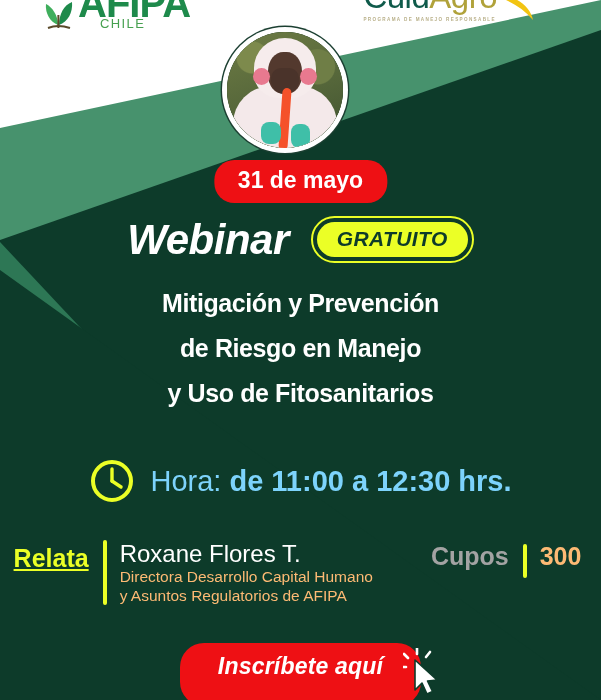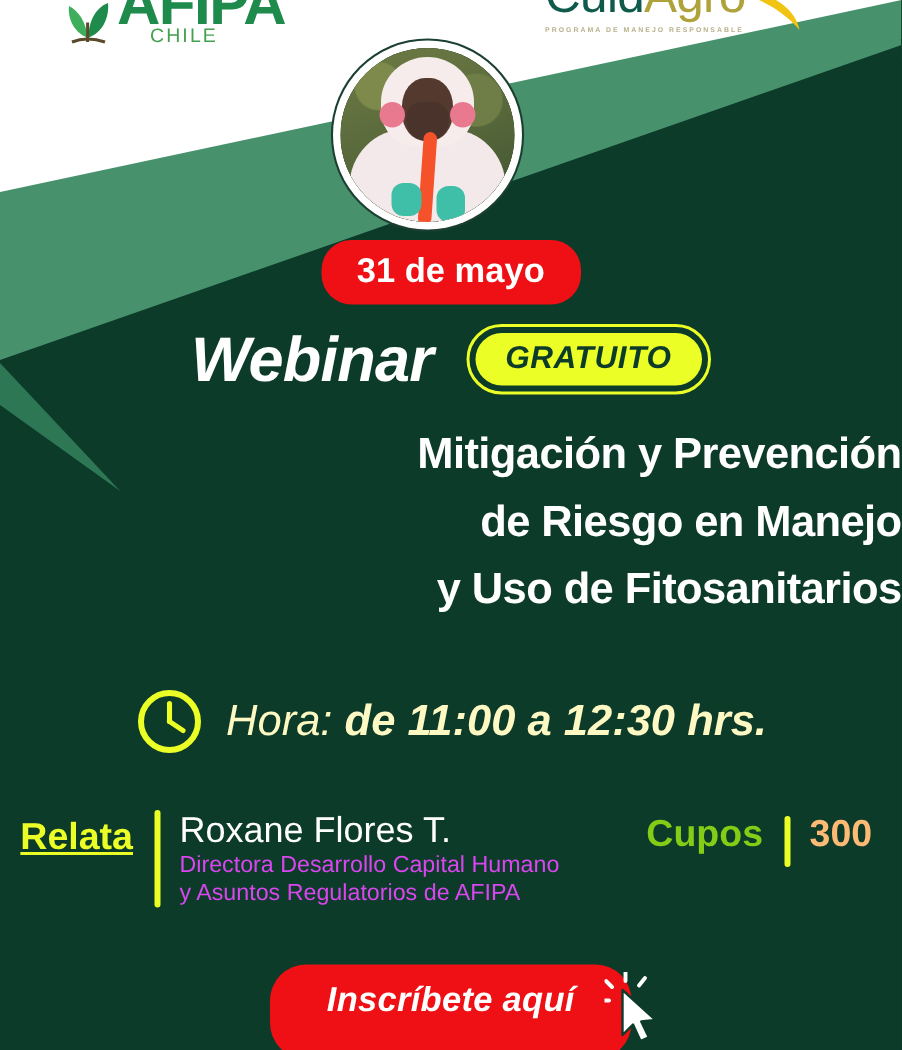--- a/index.html
+++ b/index.html
@@ -181,33 +181,33 @@
   .gratuito-pill {
     background:#ebff26; color:#0d3b2a;
     font-size:21px; font-weight:700; font-style:italic;
     padding:5px 20px 6px; border-radius:20px;
     letter-spacing:0.4px; white-space:nowrap;
   }
 
   
   .title {
     position:absolute; left:0; right:0; top:281px;
-    text-align:right; color:#ffffff;
-    font-size:29px; font-weight:700; line-height:45px;
+    text-align:center; color:#ffffff;
+    font-size:25px; font-weight:700; line-height:45px;
     letter-spacing:-0.4px;
   }
   .title-line { display:block; }
 
   
   .hora-row {
     position:absolute; left:0; right:0; top:458px;
     display:flex; align-items:center; justify-content:center; gap:15px;
   }
   .clock-icon { width:46px; height:46px; flex:0 0 auto; }
-  .hora-text { color:#fef9c3; font-size:29px; line-height:32px; white-space:nowrap;font-style:italic; }
+  .hora-text { color:#7dd3fc; font-size:29px; line-height:32px; white-space:nowrap; }
   .hora-label { font-weight:300; }
   .hora-value { font-weight:700; }
 
   
   .info-row {
     position:absolute; left:0; right:0; top:540px;
     display:flex; align-items:flex-start; justify-content:center; gap:0;
   }
   .relata-block { display:flex; align-items:flex-start; margin-left:-6px; }
   .relata-label {
@@ -218,27 +218,27 @@
     width:4px; background:#ebff26; border-radius:2px;
     align-self:stretch; margin-right:13px;
   }
   .vdivider.small { height:34px; align-self:flex-start; margin-top:2px; }
   .relata-texts { padding-top:0px; }
   .speaker-name {
     color:#ffffff; font-size:24px; font-weight:400; line-height:27px;
     white-space:nowrap;
   }
   .speaker-role {
-    color:#d946ef; font-size:15.5px; font-weight:300; line-height:19px;
+    color:#fdba74; font-size:15.5px; font-weight:300; line-height:19px;
     white-space:nowrap;
   }
 
   .cupos-block { display:flex; align-items:flex-start; margin-left:58px; padding-top:2px; }
   .cupos-label {
-    color:#84cc16; font-size:25px; font-weight:700;
+    color:#a3a3a3; font-size:25px; font-weight:700;
     padding-right:14px; white-space:nowrap;
   }
   .cupos-value { color:#fdba74; font-size:25px; font-weight:700; white-space:nowrap; }
 
   
   .cta-wrap { position:absolute; left:0; right:0; top:643px; display:flex; justify-content:center; }
   .cta-button {
     background:#ee1014; color:#ffffff;
     font-size:23px; font-weight:700; font-style:italic;
     padding:10px 38px 26px; border-radius:24px;

